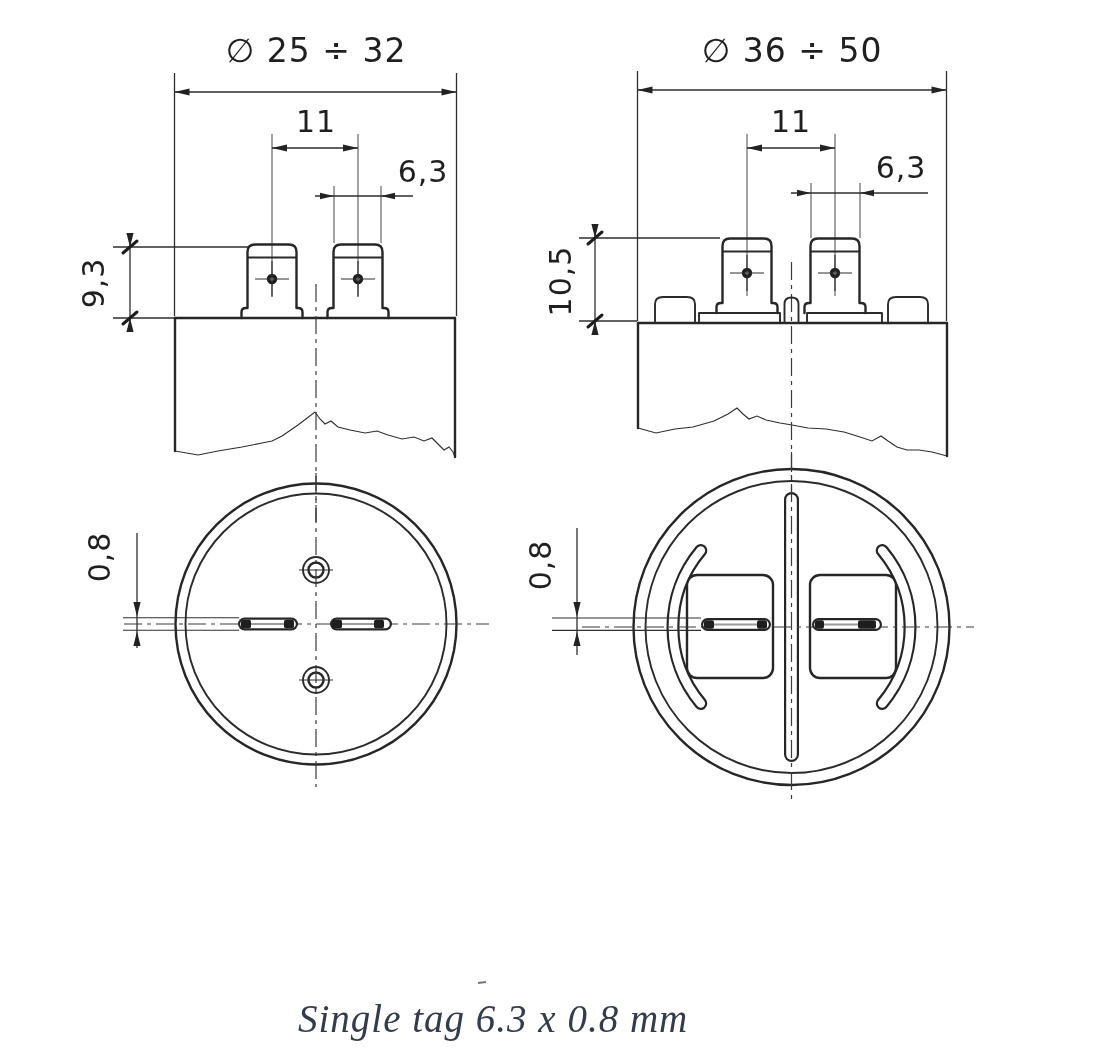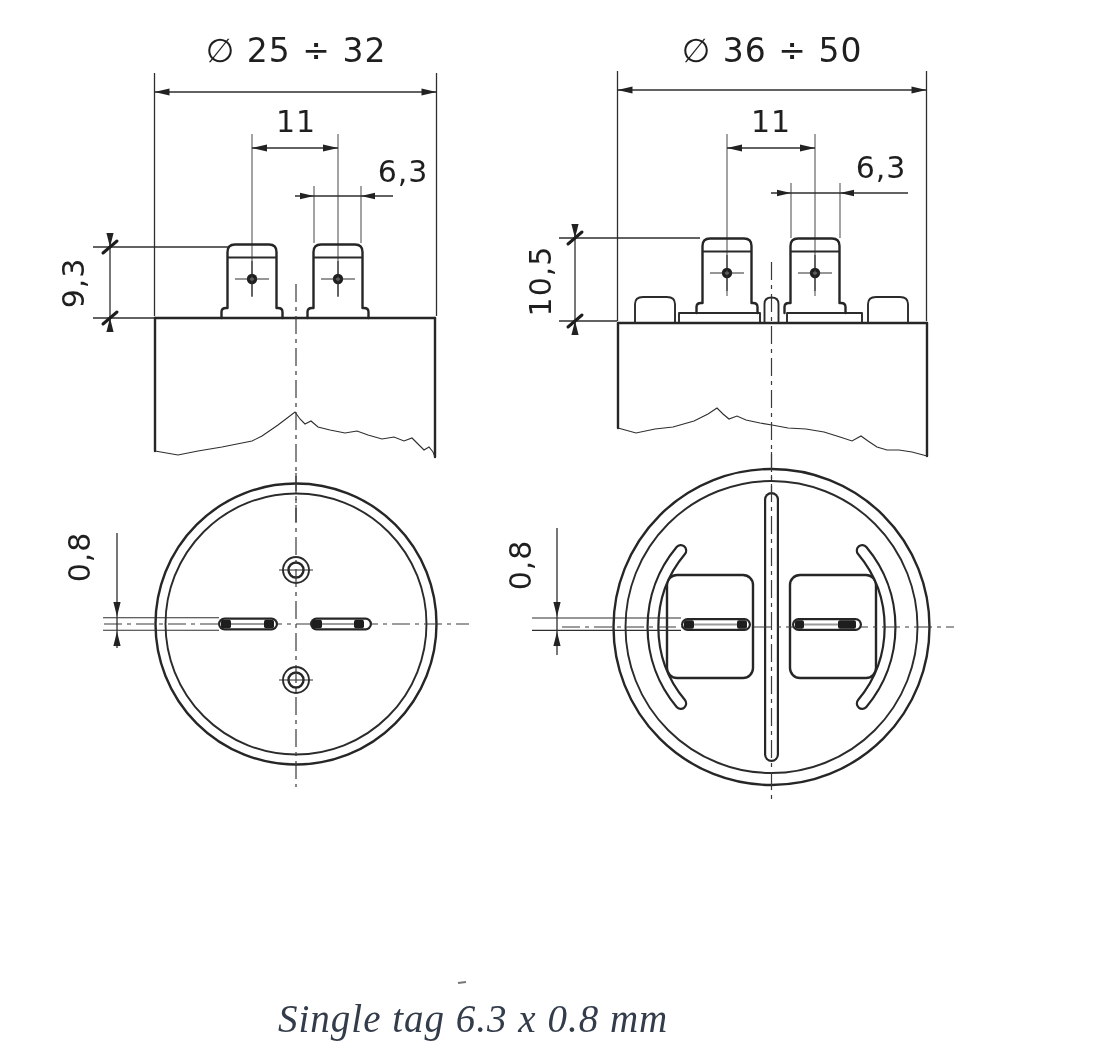--- a/index.html
+++ b/index.html
@@ -1,16 +1,16 @@
 <!DOCTYPE html>
 <html><head>
 <meta charset="utf-8">
 <style>
   html,body{margin:0;padding:0;background:#ffffff;}
-  .page{position:relative;width:976px;height:1062px;background:#ffffff;overflow:hidden;}
+  .page{position:relative;width:976px;height:1062px;background:#ffffff;overflow:hidden;margin-left:20px;}
   svg{display:block;}
 
   
   .outline{stroke:#262626;stroke-width:2.4;fill:none;stroke-linejoin:round;stroke-linecap:round;}
   .outline-thin{stroke:#2b2b2b;stroke-width:1.9;fill:none;stroke-linejoin:round;}
   .dimline{stroke:#2e2e2e;stroke-width:1.3;fill:none;}
   .extgray{stroke:#8c8c8c;stroke-width:1.6;fill:none;}
   .centerline{stroke:#3a3a3a;stroke-width:1.2;fill:none;stroke-dasharray:18 5 4 5;}
   .thin{stroke:#2e2e2e;stroke-width:1.1;fill:none;}
   .arrow{fill:#222;stroke:none;}

